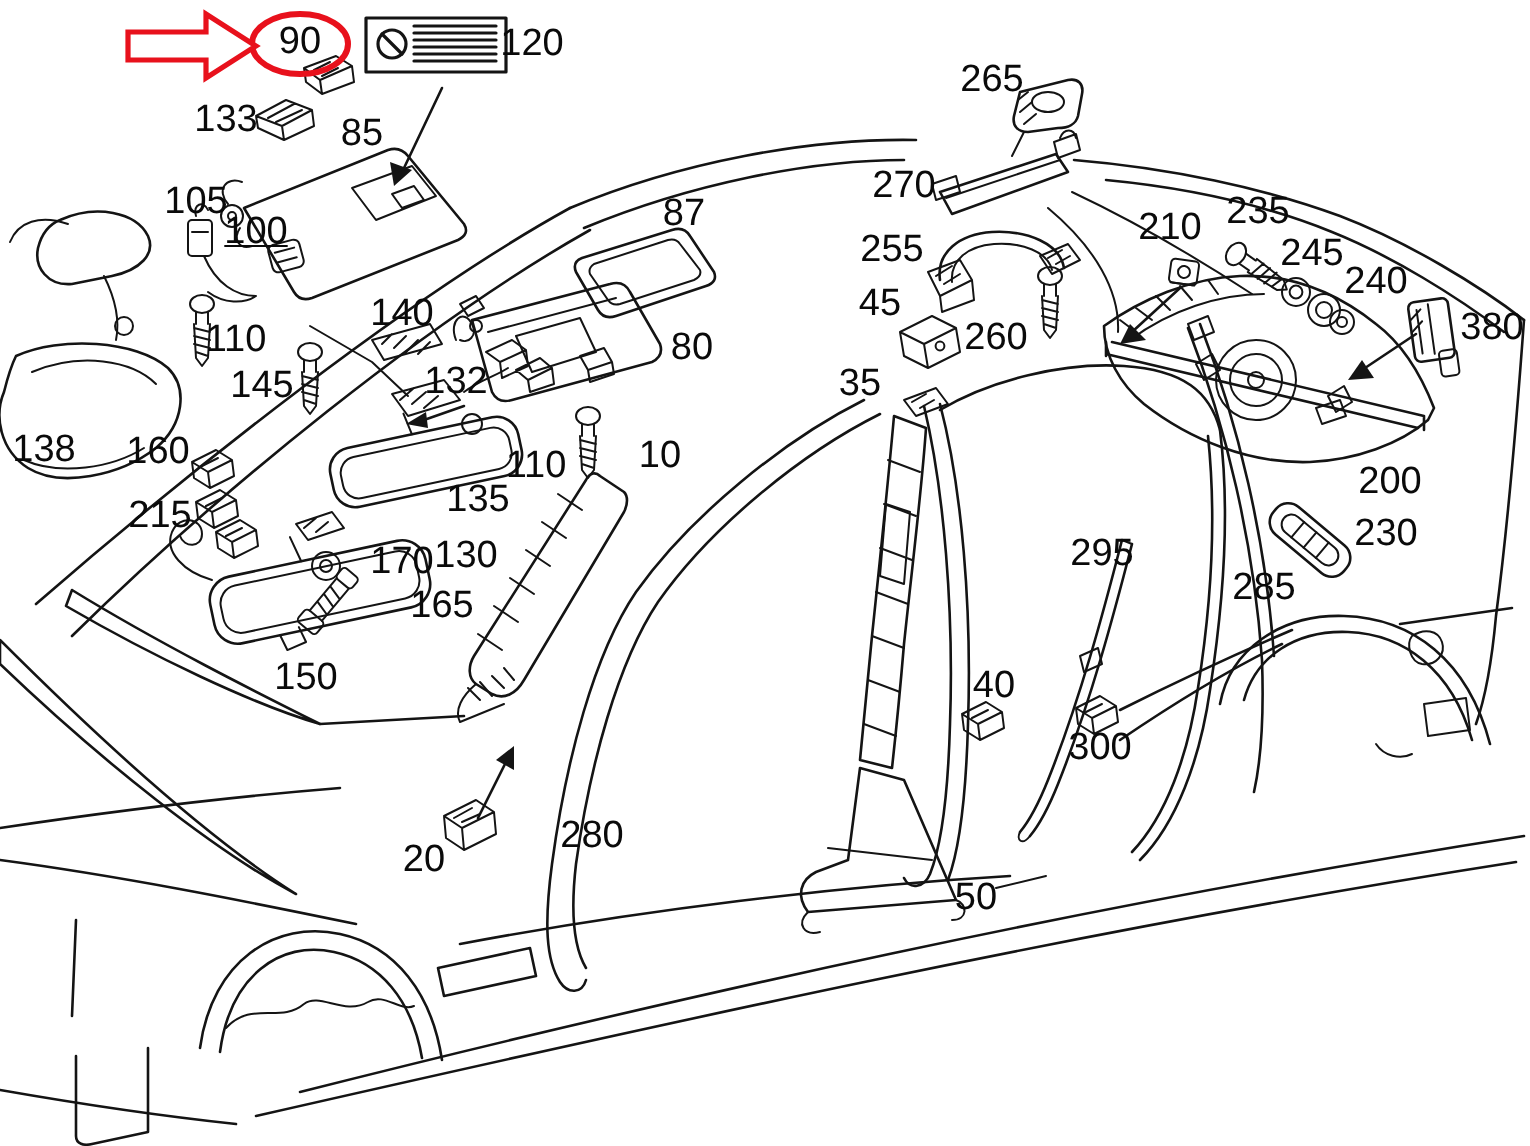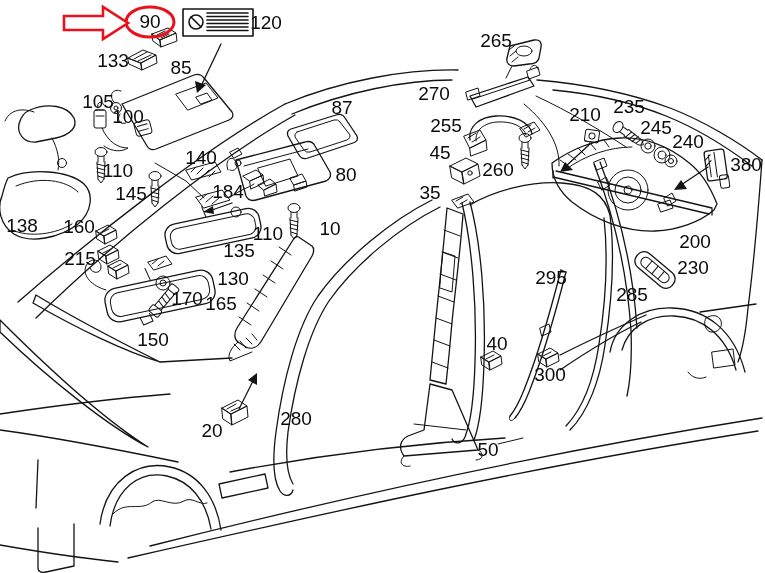--- a/index.html
+++ b/index.html
@@ -290,43 +290,43 @@
     <polygon class="hla" points="64,16 103,16 103,7 128,23 103,39 103,30 64,30"></polygon>
   </g>
 </svg>
 
 <div class="labels">
       <span class="part-label" style="left: 150px; top: 21px;">90</span>
       <span class="part-label" style="left: 266px; top: 22px;">120</span>
       <span class="part-label" style="left: 113px; top: 60px;">133</span>
       <span class="part-label" style="left: 181px; top: 67px;">85</span>
       <span class="part-label" style="left: 98px; top: 101px;">105</span>
-      <span class="part-label" style="left: 128px; top: 116px;">100</span>
+      <span class="part-label" style="left: 128px; top: 116px; text-decoration: underline;">100</span>
       <span class="part-label" style="left: 118px; top: 170px;">110</span>
       <span class="part-label" style="left: 201px; top: 157px;">140</span>
       <span class="part-label" style="left: 131px; top: 193px;">145</span>
-      <span class="part-label" style="left: 228px; top: 191px;">184</span>
+      <span class="part-label" style="left: 228px; top: 191px;">132</span>
       <span class="part-label" style="left: 268px; top: 233px;">110</span>
       <span class="part-label" style="left: 239px; top: 250px;">135</span>
       <span class="part-label" style="left: 22px; top: 225px;">138</span>
       <span class="part-label" style="left: 79px; top: 226px;">160</span>
       <span class="part-label" style="left: 80px; top: 258px;">215</span>
-      <span class="part-label" style="left: 187px; top: 298px;">170</span>
+      <span class="part-label" style="left: 187px; top: 281px; padding-left: 28px;">170</span>
       <span class="part-label" style="left: 233px; top: 278px;">130</span>
       <span class="part-label" style="left: 221px; top: 303px;">165</span>
       <span class="part-label" style="left: 153px; top: 339px;">150</span>
       <span class="part-label" style="left: 212px; top: 430px;">20</span>
       <span class="part-label" style="left: 296px; top: 418px;">280</span>
       <span class="part-label" style="left: 342px; top: 107px;">87</span>
       <span class="part-label" style="left: 346px; top: 174px;">80</span>
       <span class="part-label" style="left: 330px; top: 228px;">10</span>
       <span class="part-label" style="left: 430px; top: 192px;">35</span>
       <span class="part-label" style="left: 440px; top: 152px;">45</span>
       <span class="part-label" style="left: 446px; top: 125px;">255</span>
-      <span class="part-label" style="left: 434px; top: 93px;">270</span>
+      <span class="part-label" style="left: 452px; top: 93px;">270</span>
       <span class="part-label" style="left: 496px; top: 40px;">265</span>
       <span class="part-label" style="left: 498px; top: 169px;">260</span>
       <span class="part-label" style="left: 585px; top: 114px;">210</span>
       <span class="part-label" style="left: 629px; top: 106px;">235</span>
       <span class="part-label" style="left: 656px; top: 127px;">245</span>
       <span class="part-label" style="left: 688px; top: 141px;">240</span>
       <span class="part-label" style="left: 746px; top: 164px;">380</span>
       <span class="part-label" style="left: 695px; top: 241px;">200</span>
       <span class="part-label" style="left: 693px; top: 267px;">230</span>
       <span class="part-label" style="left: 632px; top: 294px;">285</span>

